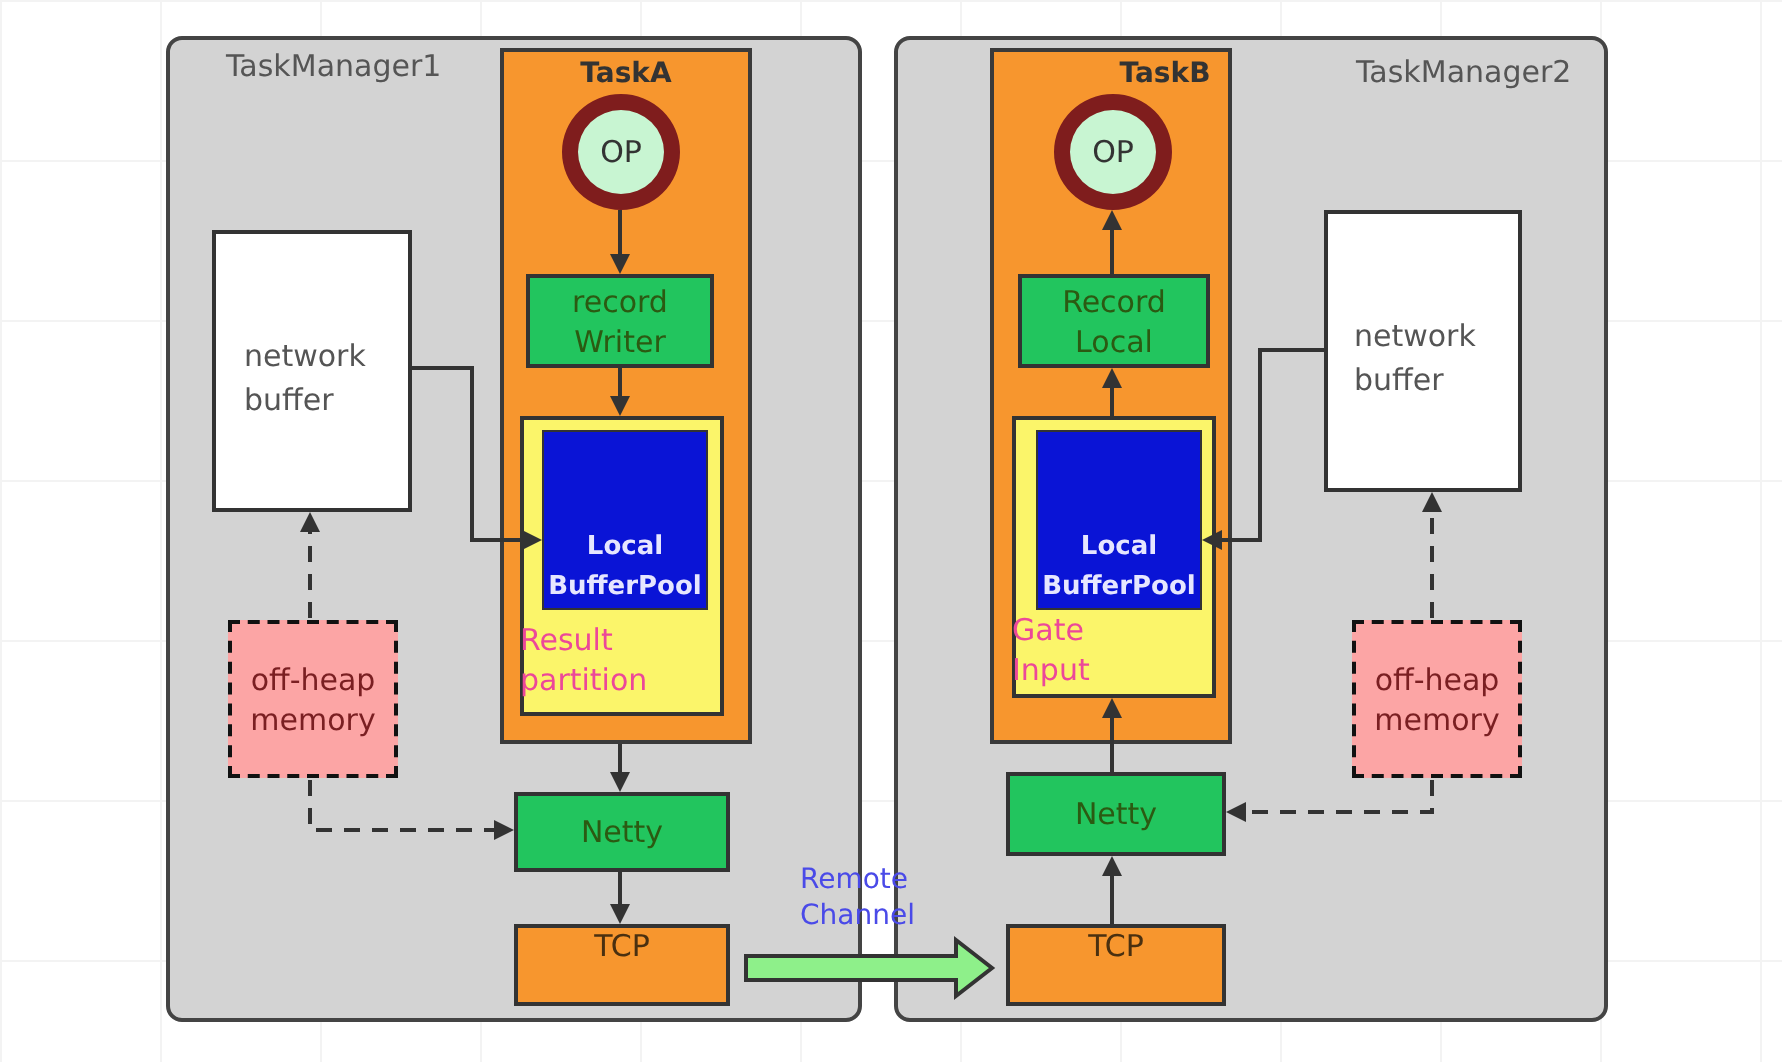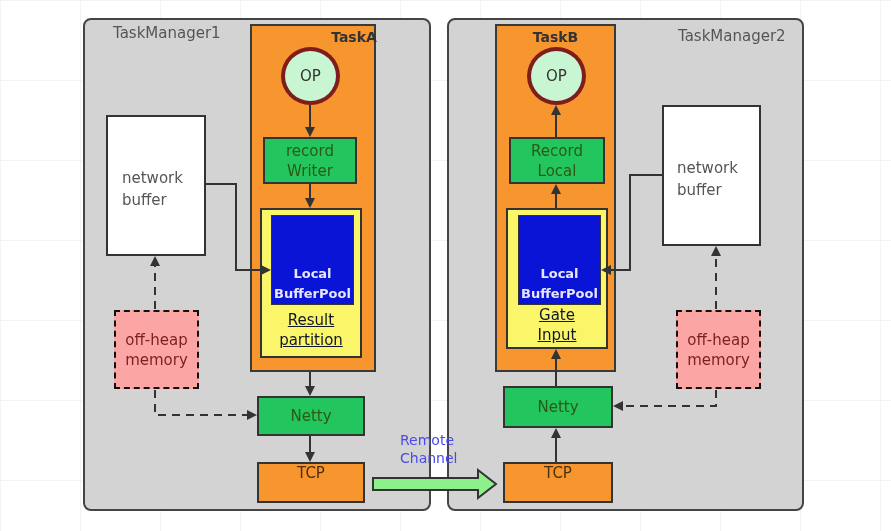--- a/index.html
+++ b/index.html
@@ -5,44 +5,44 @@
   html,body{margin:0;padding:0;background:#ffffff;}
   body{width:891px;height:531px;position:relative;overflow:hidden;font-family:"DejaVu Sans",sans-serif;}
   .grid{position:absolute;left:0;top:0;width:891px;height:531px;
     background-image:linear-gradient(#ececec 1px,transparent 1px),linear-gradient(90deg,#ececec 1px,transparent 1px);
     background-size:80px 80px;opacity:.6;}
   .abs{position:absolute;box-sizing:border-box;}
   .tm{background:#d3d3d3;border:2px solid #444;border-radius:8px;}
   .tm-label{font-size:15px;color:#555;}
   .task{background:#f7962e;border:2px solid #3a3a3a;}
   .task-label{font-size:14px;font-weight:bold;color:#333;text-align:center;}
-  .op{background:#c8f5d2;border:4px solid #7f1d1d;border-radius:50%;display:flex;align-items:center;justify-content:center;font-size:15px;color:#333;}
+  .op{background:#c8f5d2;border:8px solid #7f1d1d;border-radius:50%;display:flex;align-items:center;justify-content:center;font-size:15px;color:#333;}
   .green{background:#22c55e;border:2px solid #333;display:flex;align-items:center;justify-content:center;text-align:center;font-size:15px;color:#2b5a12;line-height:20px;}
   .yellow{background:#fbf56a;border:2px solid #333;}
   .blue{background:#0a14d6;border:1px solid #333;display:flex;align-items:flex-end;justify-content:center;text-align:center;color:#e6e6ff;font-weight:bold;font-size:13px;line-height:20px;}
-  .ylabel{font-size:15px;color:#0f172a;text-align:center;line-height:20px;text-decoration:underline;}
+  .ylabel{font-size:15px;color:#ec4899;text-align:left;line-height:20px;}
   .white{background:#fff;border:2px solid #333;font-size:15px;color:#555;line-height:22px;}
   .offheap{background:#fca5a5;border:2px dashed #111;display:flex;align-items:center;justify-content:center;text-align:center;font-size:15px;color:#7a1f22;line-height:20px;}
   .orange{background:#f7962e;border:2px solid #333;display:flex;align-items:flex-start;justify-content:center;font-size:15px;color:#4a3010;}
   .remote{font-size:14px;color:#4a4ae8;line-height:18px;text-align:left;}
   svg.lines{position:absolute;left:0;top:0;}
 </style>
 </head>
 <body>
 
 <div class="grid"></div>
 
 <div class="abs tm" style="left:83px;top:18px;width:348px;height:493px;"></div>
 <div class="abs tm-label" style="left:113px;top:24px;">TaskManager1</div>
 
 <div class="abs tm" style="left:447px;top:18px;width:357px;height:493px;"></div>
 <div class="abs tm-label" style="left:678px;top:27px;">TaskManager2</div>
 
 <div class="abs task" style="left:250px;top:24px;width:126px;height:348px;"></div>
-<div class="abs task-label" style="left:250px;top:29px;width:126px;margin-left:41px;">TaskA</div>
+<div class="abs task-label" style="left:250px;top:29px;width:126px;">TaskA</div>
 <div class="abs op" style="left:281px;top:47px;width:59px;height:58px;">
     <span>OP</span>
   </div>
 <div class="abs green" style="left:263px;top:137px;width:94px;height:47px;">
   <div>
       <div>record</div>
       <div>Writer</div>
     </div>
 </div>
 <div class="abs yellow" style="left:260px;top:208px;width:102px;height:150px;"></div>
@@ -51,21 +51,21 @@
       <div>Local</div>
       <div>BufferPool</div>
     </div>
 </div>
 <div class="abs ylabel" style="left:260px;top:310px;width:102px;">
   <div>Result</div>
   <div>partition</div>
 </div>
 
 <div class="abs task" style="left:495px;top:24px;width:121px;height:348px;"></div>
-<div class="abs task-label" style="left:495px;top:29px;width:121px;">TaskB</div>
+<div class="abs task-label" style="left:522px;top:29px;width:121px;">TaskB</div>
 <div class="abs op" style="left:527px;top:47px;width:59px;height:58px;">
     <span>OP</span>
   </div>
 <div class="abs green" style="left:509px;top:137px;width:96px;height:47px;">
   <div>
       <div>Record</div>
       <div>Local</div>
     </div>
 </div>
 <div class="abs yellow" style="left:506px;top:208px;width:102px;height:141px;"></div>

